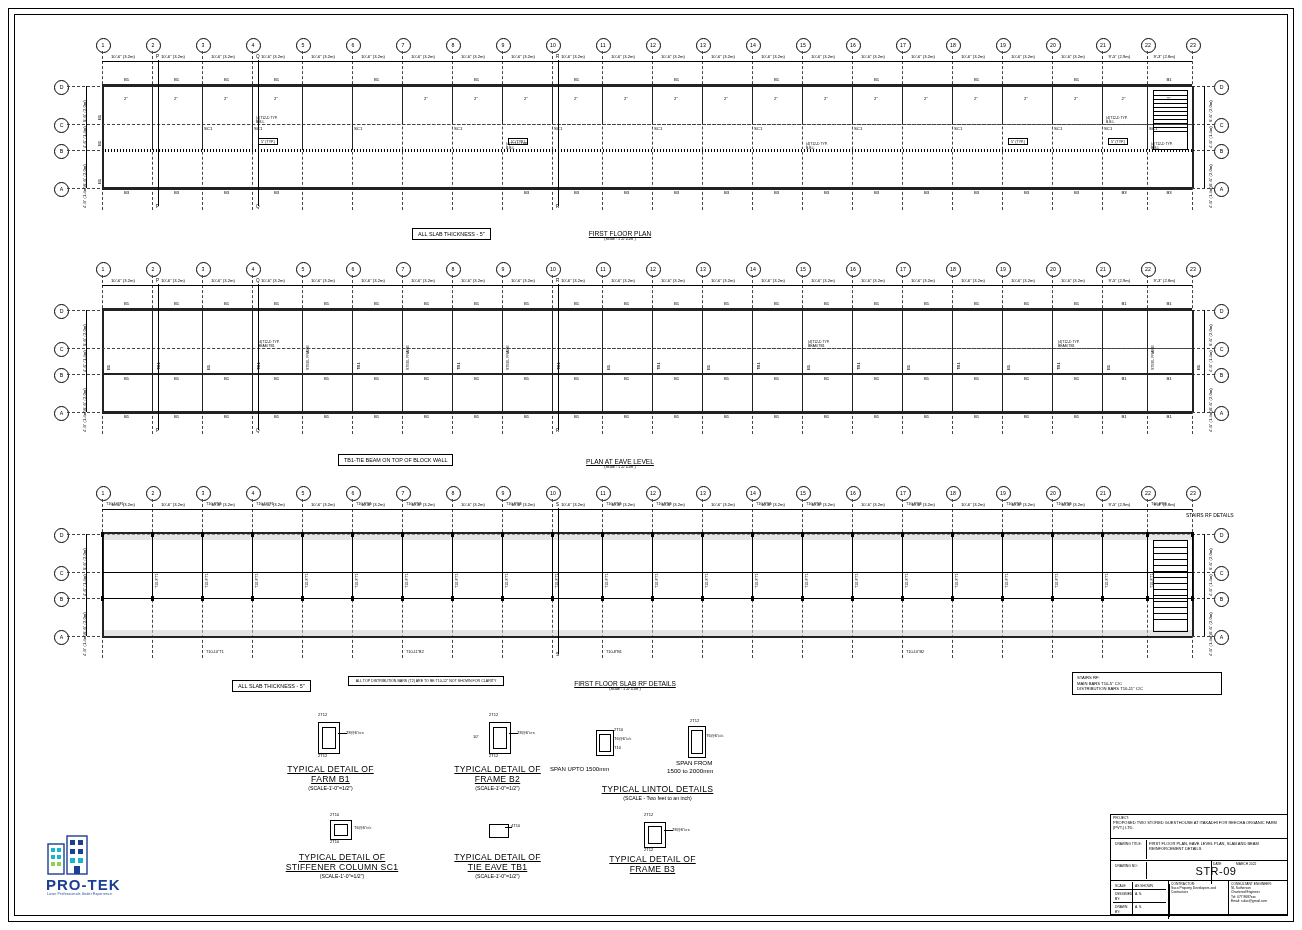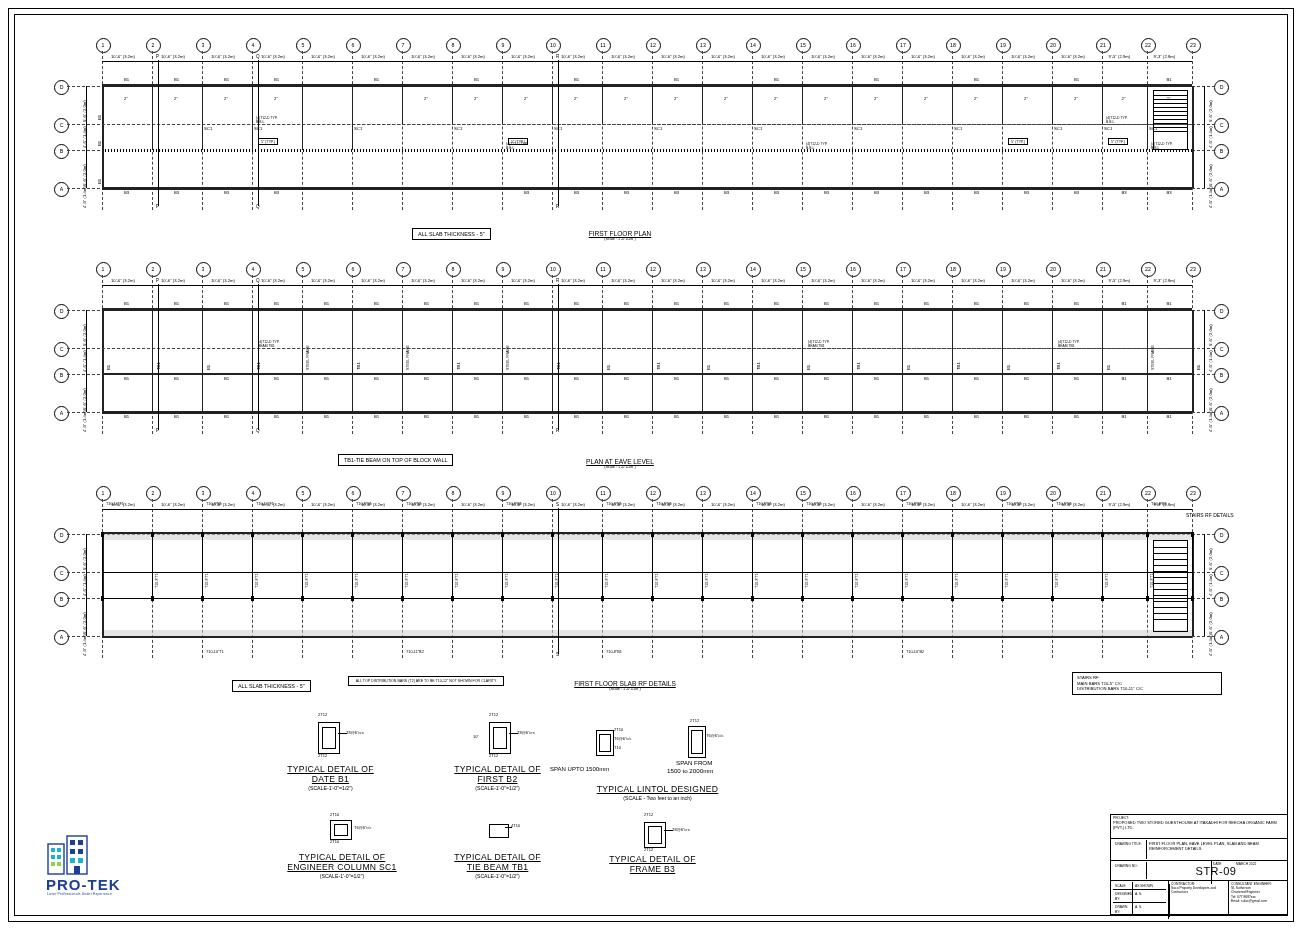--- a/index.html
+++ b/index.html
@@ -880,36 +880,36 @@
   <div class="detail" style="left:218px;top:712px;width:225px;">
     <div style="position:relative;height:52px;">
       <div class="secbox" style="left:100px;top:10px;width:20px;height:30px;"></div>
       <div class="secbox inner" style="left:104px;top:15px;width:12px;height:20px;"></div>
       <div class="tiny" style="left:100px;top:0px;">2T12</div>
       <div class="tiny" style="left:100px;top:41px;">2T12</div>
       <div class="tiny" style="left:128px;top:18px;">T8@6"crs</div>
       <div class="thin-h" style="left:120px;top:21px;width:9px;"></div>
     </div>
     <div class="dt1">TYPICAL DETAIL OF</div>
-    <div class="dt2">DATE B1</div>
+    <div class="dt2">FARM B1</div>
     <div class="dsc">(SCALE-1'-0"=1/2")</div>
   </div>
 
   <div class="detail" style="left:385px;top:712px;width:225px;">
     <div style="position:relative;height:52px;">
       <div class="secbox" style="left:104px;top:10px;width:20px;height:30px;"></div>
       <div class="secbox inner" style="left:108px;top:15px;width:12px;height:20px;"></div>
       <div class="tiny" style="left:104px;top:0px;">2T12</div>
       <div class="tiny" style="left:104px;top:41px;">2T12</div>
       <div class="tiny" style="left:132px;top:18px;">T8@6"crs</div>
       <div class="tiny" style="left:88px;top:22px;">10"</div>
       <div class="thin-h" style="left:124px;top:21px;width:9px;"></div>
     </div>
     <div class="dt1">TYPICAL DETAIL OF</div>
-    <div class="dt2">FIRST B2</div>
+    <div class="dt2">FRAME B2</div>
     <div class="dsc">(SCALE-1'-0"=1/2")</div>
   </div>
 
   <div class="detail" style="left:540px;top:718px;width:235px;">
     <div style="position:relative;height:48px;">
       <div class="secbox" style="left:56px;top:12px;width:16px;height:24px;"></div>
       <div class="secbox inner" style="left:59px;top:16px;width:10px;height:16px;"></div>
       <div class="tiny" style="left:74px;top:9px;">2T10</div>
       <div class="tiny" style="left:74px;top:18px;">T6@6"c/c</div>
       <div class="tiny" style="left:74px;top:27px;">T10</div>
@@ -917,45 +917,45 @@
       <div class="secbox" style="left:148px;top:8px;width:16px;height:30px;"></div>
       <div class="secbox inner" style="left:151px;top:12px;width:10px;height:22px;"></div>
       <div class="tiny" style="left:150px;top:0px;">2T12</div>
       <div class="tiny" style="left:166px;top:15px;">T6@6"c/c</div>
     </div>
     <div style="position:relative;height:24px;">
       <div class="tiny" style="left:10px;top:0px;font-size:6px;">SPAN UPTO 1500mm</div>
       <div class="tiny" style="left:136px;top:-7px;font-size:6.2px;">SPAN FROM</div>
       <div class="tiny" style="left:127px;top:1px;font-size:6.2px;">1500 to 2000mm</div>
     </div>
-    <div class="dt1" style="margin-top:-6px;">TYPICAL LINTOL DESIGNED</div>
+    <div class="dt1" style="margin-top:-6px;">TYPICAL LINTOL DETAILS</div>
     <div class="dsc">(SCALE - Two feet to an inch)</div>
   </div>
 
   <div class="detail" style="left:218px;top:812px;width:248px;">
     <div style="position:relative;height:40px;">
       <div class="secbox" style="left:112px;top:8px;width:20px;height:18px;"></div>
       <div class="secbox inner" style="left:116px;top:12px;width:12px;height:10px;"></div>
       <div class="tiny" style="left:112px;top:0px;">2T10</div>
       <div class="tiny" style="left:112px;top:27px;">2T10</div>
       <div class="tiny" style="left:136px;top:13px;">T6@6"c/c</div>
     </div>
     <div class="dt1">TYPICAL DETAIL OF</div>
-    <div class="dt2">ENGINEER COLUMN SC1</div>
+    <div class="dt2">STIFFENER COLUMN SC1</div>
     <div class="dsc">(SCALE-1'-0"=1/2")</div>
   </div>
 
   <div class="detail" style="left:385px;top:812px;width:225px;">
     <div style="position:relative;height:40px;">
       <div class="secbox" style="left:104px;top:12px;width:18px;height:12px;"></div>
       <div class="tiny" style="left:126px;top:11px;">4T10</div>
       <div class="thin-h" style="left:120px;top:15px;width:7px;"></div>
     </div>
     <div class="dt1">TYPICAL DETAIL OF</div>
-    <div class="dt2">TIE BEAM TB1</div>
+    <div class="dt2">TIE EAVE TB1</div>
     <div class="dsc">(SCALE-1'-0"=1/2")</div>
   </div>
 
   <div class="detail" style="left:540px;top:812px;width:225px;">
     <div style="position:relative;height:42px;">
       <div class="secbox" style="left:104px;top:10px;width:20px;height:24px;"></div>
       <div class="secbox inner" style="left:108px;top:14px;width:12px;height:16px;"></div>
       <div class="tiny" style="left:104px;top:0px;">2T12</div>
       <div class="tiny" style="left:104px;top:35px;">2T12</div>
       <div class="tiny" style="left:132px;top:15px;">T8@6"crs</div>

